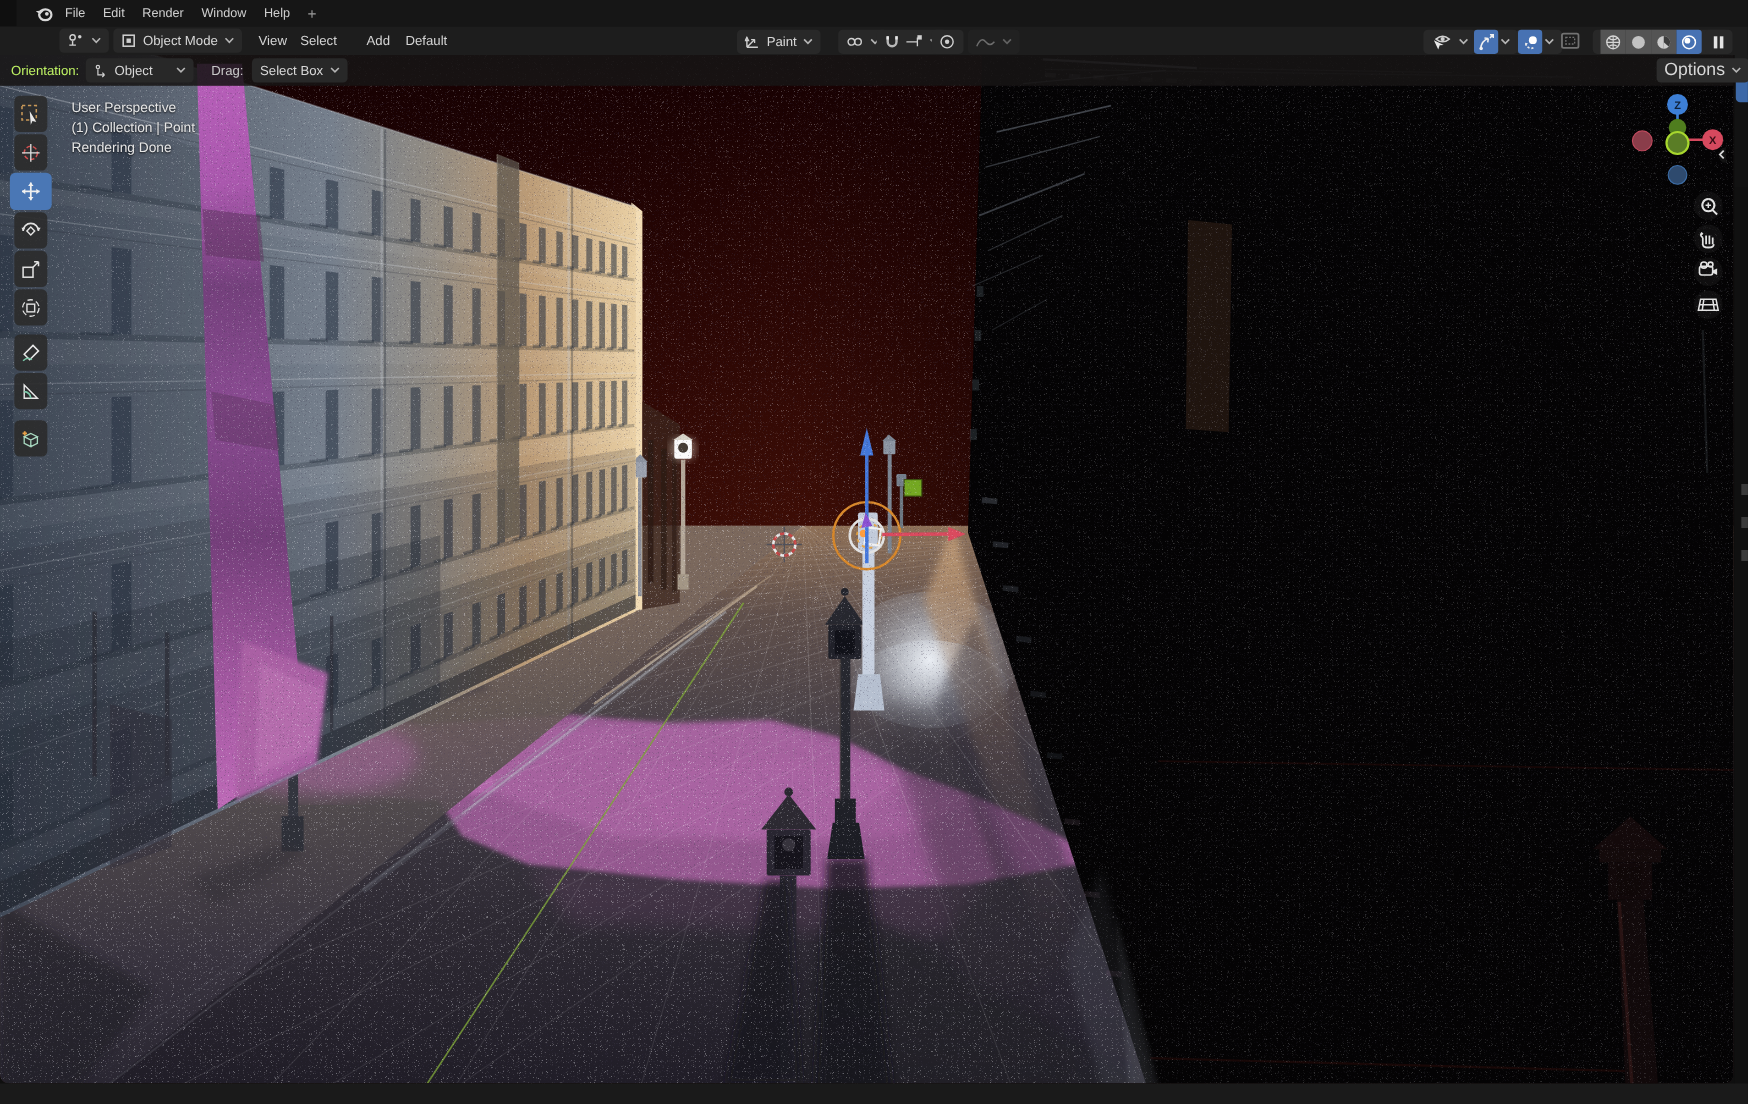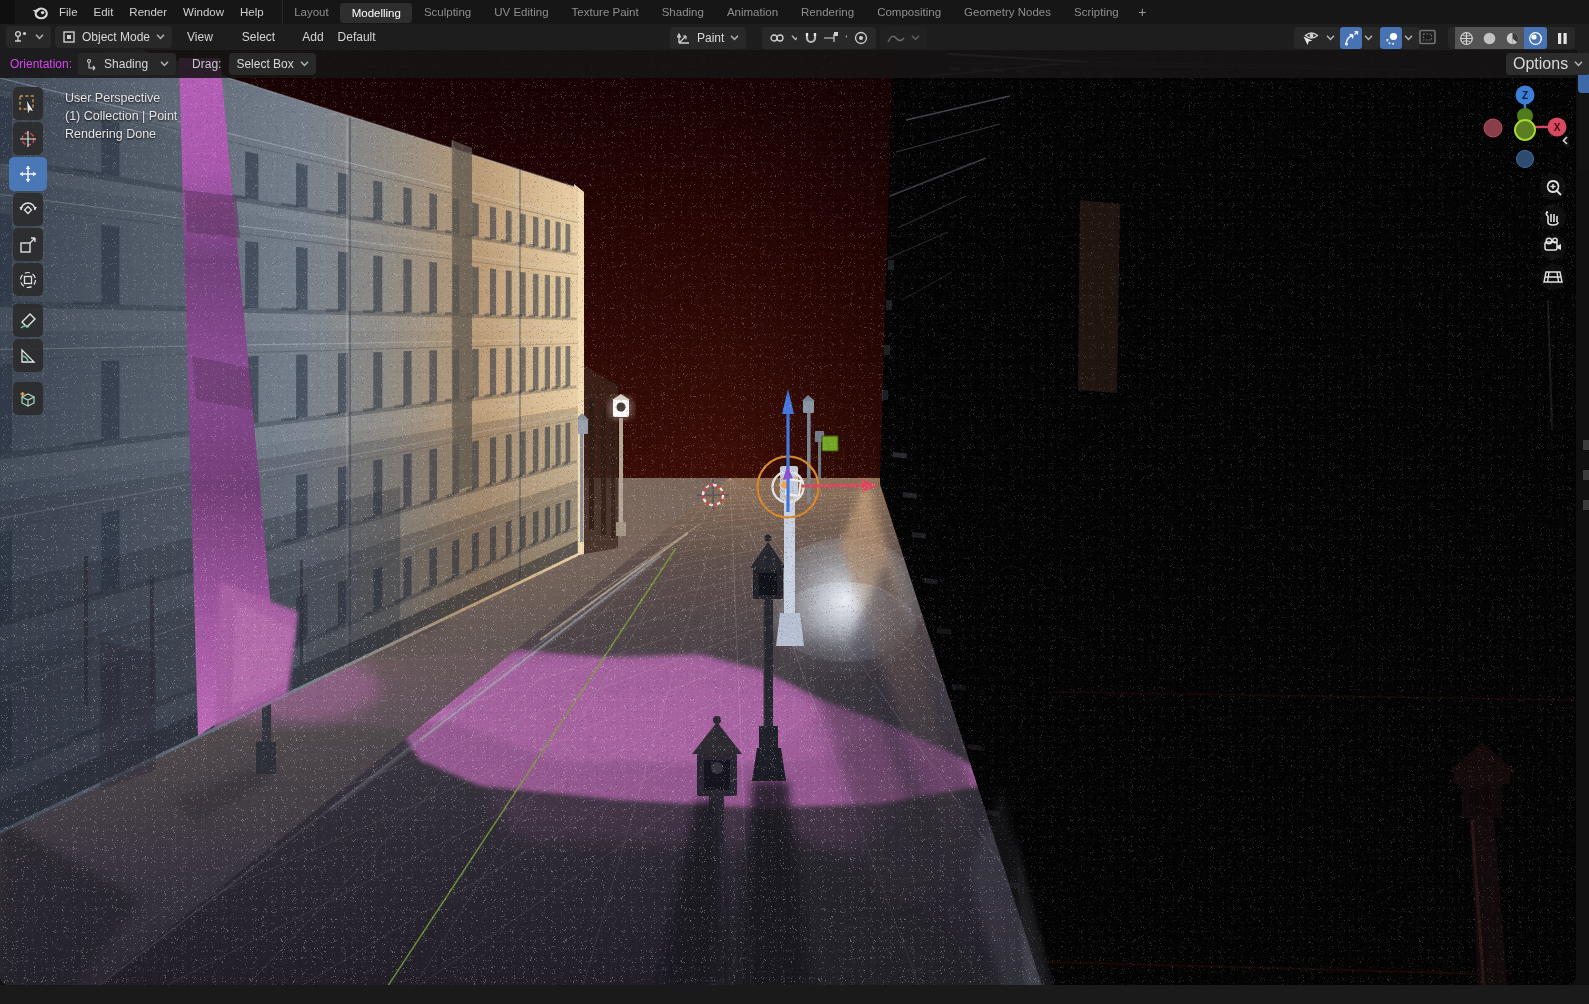--- a/index.html
+++ b/index.html
@@ -4,21 +4,21 @@
 html,body { width:1589px; height:1004px; overflow:hidden; background:#101010;
   font-family:"Liberation Sans", sans-serif; -webkit-font-smoothing:antialiased; }
 #page { position:relative; width:1589px; height:1004px; background:#0f0f0f; }
 #topbar { position:absolute; left:15px; top:0; width:1589px; height:24px; background:#161616;
   display:flex; align-items:center; font-size:11.5px; color:#cfcfcf;padding-left:11px; }
 #topbar .menu { padding:0 8px; }
 #topbar .tabs { display:flex; align-items:center; margin-left:10px; border-left:1px solid #2a2a2a; padding-left:0px; height:24px; }
 #topbar .tab { padding:3px 11.5px; color:#8e8e8e; height:24px; line-height:19px; }
 #topbar .tab.act { background:#2e2e2e; color:#ffffff; border-radius:4px; height:20px; margin-top:2px; line-height:15px; }
 #hdr2 { position:absolute; left:0; top:24px; width:1589px; height:26px; background:#1d1d1d;
-  display:flex; align-items:center; font-size:12px; color:#d4d4d4; }
+  display:flex; align-items:center; font-size:12px; color:#d4d4d4;padding-left:48px; }
 #toolrow { position:absolute; left:0; top:50px; width:1576px; height:28px; background:rgba(23,20,20,0.88);
   display:flex; align-items:center; font-size:12px; color:#cccccc; z-index:30; }
 .wdg { background:#282828; border-radius:4px; height:22px; display:inline-flex; align-items:center;
   padding:0 7px; margin:0 2px; color:#d8d8d8; }
 .carr { margin-left:6px; }
 .bluesq { display:inline-flex; width:22px; height:22px; background:#4772b3; border-radius:3px; align-items:center; justify-content:center; margin:0 -4px 0 -5px; }
 .shsq { display:inline-flex; width:23px; height:22px; background:#545454; align-items:center; justify-content:center; margin:0; }
 #status { position:absolute; left:0; top:985px; width:1589px; height:19px; background:#1a1a1a; }
 #sliver { position:absolute; left:1577px; top:50px; width:12px; height:935px; background:#121212; }
 #scene { position:absolute; left:0; top:50px; z-index:1; }
@@ -38,33 +38,20 @@
   <svg width="16" height="15" style="margin-left:6px" viewBox="0 0 16 15">
     <ellipse cx="9.2" cy="8.4" rx="5.6" ry="4.9" fill="none" stroke="#d8d8d8" stroke-width="2.1"></ellipse>
     <circle cx="10.6" cy="7.6" r="1.7" fill="#d8d8d8"></circle>
     <path d="M0.5 5.2 L8.5 4.2 L4.6 8 Z" fill="#d8d8d8"></path>
   </svg>
   <div class="menu" style="margin-left:3px">File</div>
       <div class="menu">Edit</div>
   <div class="menu">Render</div>
       <div class="menu">Window</div>
       <div class="menu">Help</div>
-  <div class="tabs">
-    <div class="tab">Layout</div>
-        <div class="tab act">Modelling</div>
-        <div class="tab">Sculpting</div>
-    <div class="tab">UV Editing</div>
-        <div class="tab">Texture Paint</div>
-        <div class="tab">Shading</div>
-    <div class="tab">Animation</div>
-        <div class="tab">Rendering</div>
-        <div class="tab">Compositing</div>
-    <div class="tab">Geometry Nodes</div>
-        <div class="tab">Scripting</div>
-  </div>
   <div style="color:#9a9a9a; margin-left:8px; font-size:14px">+</div>
 </div>
 
 <div id="hdr2">
   <div class="wdg" style="margin-left:6px">
     <svg width="16" height="14" viewBox="0 0 16 14">
           <circle cx="5" cy="4" r="2.4" fill="none" stroke="#d0d0d0" stroke-width="1.3"></circle>
           <circle cx="11.5" cy="3.5" r="1.6" fill="#d0d0d0"></circle>
           <path d="M5 7 L5 11 M2 11 L8 11" stroke="#d0d0d0" stroke-width="1.3" fill="none"></path>
         </svg>
@@ -76,21 +63,21 @@
     <svg width="14" height="14" viewBox="0 0 14 14">
           <rect x="2" y="2" width="10" height="10" fill="none" stroke="#cfcfcf" stroke-width="1.4"></rect>
           <rect x="5" y="5" width="4" height="4" fill="#cfcfcf"></rect>
         </svg>
     <span style="margin-left:6px">Object Mode</span>
         <svg class="carr" width="9" height="6" viewBox="0 0 9 6">
           <path d="M1 0.8 L4.5 4.4 L8 0.8" fill="none" stroke="#b4b4b4" stroke-width="1.5"></path>
         </svg>
   </div>
   <div style="margin-left:13px">View</div>
-      <div style="margin-left:29px">Select</div>
+      <div style="margin-left:12px">Select</div>
   <div style="margin-left:27px">Add</div>
       <div style="margin-left:14px">Default</div>
   <div style="position:absolute; left:668px; top:3px;" class="wdg">
     <svg width="15" height="14" viewBox="0 0 15 14">
           <path d="M2 12 L2 3 M2 12 L12 12 M2 12 L9 5" stroke="#cfcfcf" stroke-width="1.3" fill="none"></path>
           <path d="M2 3 l-1.5 3 h3 Z M9 5 l0 3.2 M9 5 l-3.2 0" stroke="#cfcfcf" stroke-width="1.2" fill="none"></path>
         </svg>
     <span style="margin-left:5px">Paint</span>
         <svg class="carr" width="9" height="6" viewBox="0 0 9 6">
           <path d="M1 0.8 L4.5 4.4 L8 0.8" fill="none" stroke="#b4b4b4" stroke-width="1.5"></path>
@@ -777,27 +764,27 @@
 <rect x="0" y="50" width="1576" height="935" filter="url(#grain)" opacity="0.28"></rect>
 <g clip-path="url(#streetclip)">
         <rect x="0" y="50" width="1576" height="935" filter="url(#grain)" opacity="0.12"></rect>
       </g>
 <rect x="0" y="50" width="1576" height="935" filter="url(#graind)" opacity="0.3"></rect>
 <polygon points="893,50 1576,50 1576,985 1048,1004 880,484" fill="#020203" opacity="0.3"></polygon>
 </g>
 </svg>
 
 <div id="toolrow">
-  <span style="margin-left:10px; color:#d946ef">Orientation:</span>
+  <span style="margin-left:10px; color:#bef264">Orientation:</span>
   <div class="wdg" style="margin-left:6px; width:98px">
     <svg width="14" height="13" viewBox="0 0 14 13">
         <circle cx="4" cy="3" r="1.5" fill="none" stroke="#cfcfcf" stroke-width="1.1"></circle>
         <path d="M4 5 v5 h6 M10 10 l-2 -2 M10 10 l-2 2" stroke="#cfcfcf" stroke-width="1.1" fill="none"></path>
       </svg>
-    <span style="margin-left:5px">Shading</span>
+    <span style="margin-left:5px">Object</span>
       <svg class="carr" style="margin-left:auto" width="9" height="6" viewBox="0 0 9 6">
         <path d="M1 0.8 L4.5 4.4 L8 0.8" fill="none" stroke="#b4b4b4" stroke-width="1.5"></path>
       </svg>
   </div>
   <span style="margin-left:14px; color:#c8c8c8">Drag:</span>
   <div class="wdg" style="margin-left:8px">Select Box<svg class="carr" width="9" height="6" viewBox="0 0 9 6">
         <path d="M1 0.8 L4.5 4.4 L8 0.8" fill="none" stroke="#b4b4b4" stroke-width="1.5"></path>
       </svg></div>
 </div>
 

